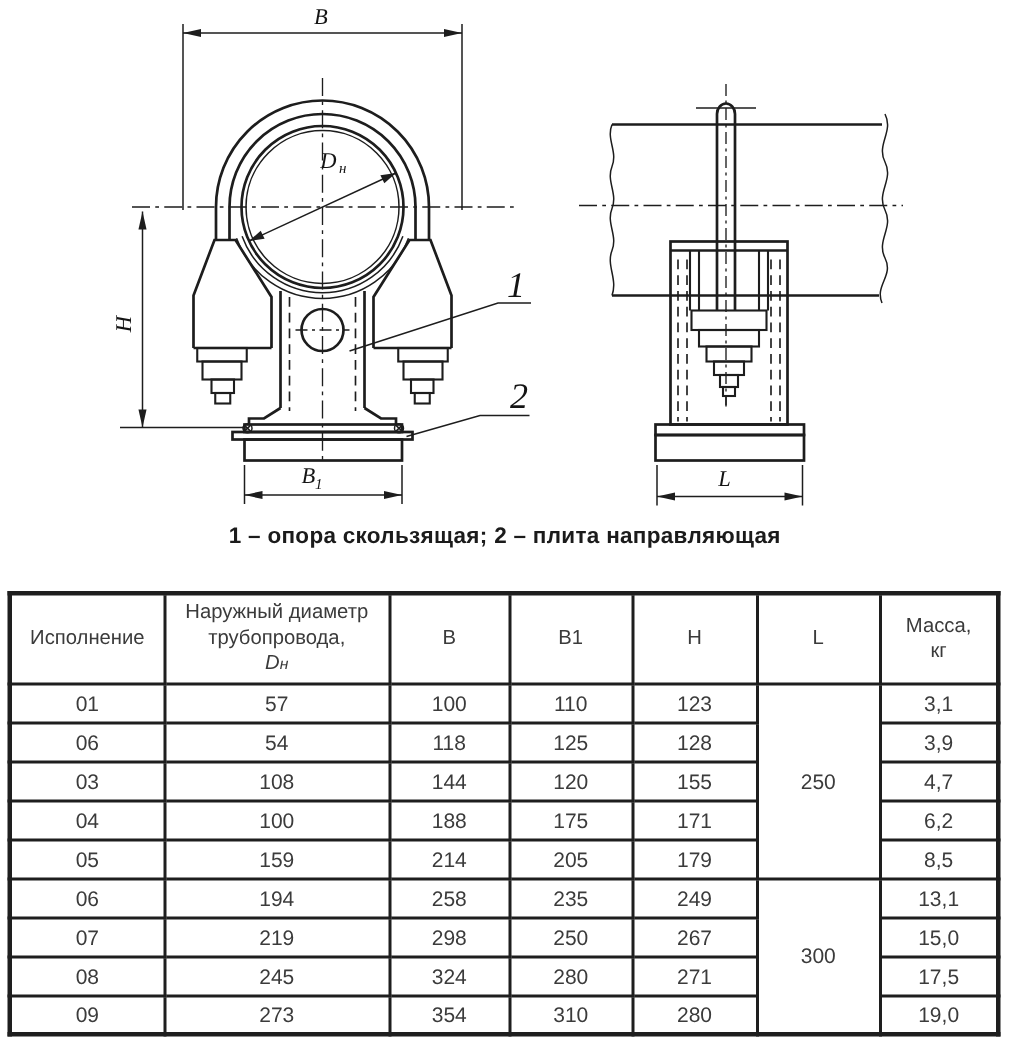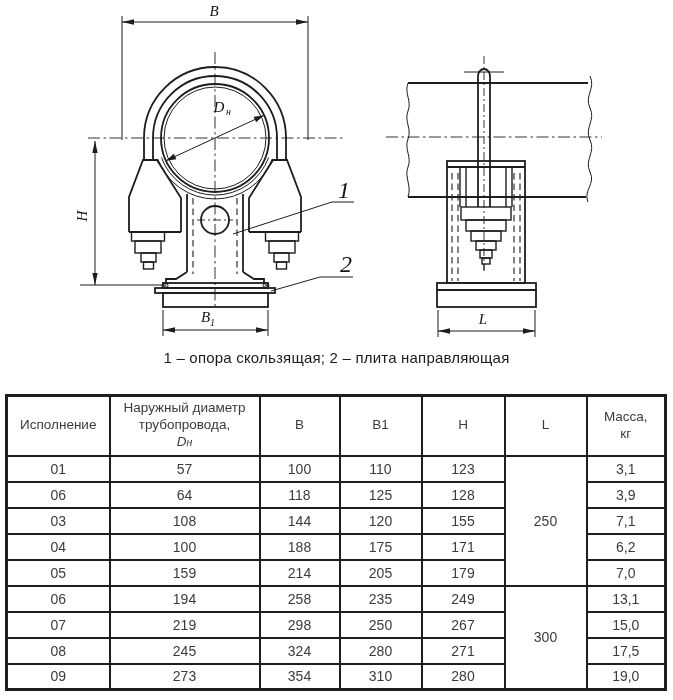--- a/index.html
+++ b/index.html
@@ -14,21 +14,21 @@
   .lw1{stroke:#1d1d1d;stroke-width:1;fill:none;}
   .cl{stroke:#1d1d1d;stroke-width:0.9;fill:none;stroke-dasharray:12 3.5 2.5 3.5;}
   .cl2{stroke:#1d1d1d;stroke-width:0.9;fill:none;stroke-dasharray:8 3 2 3;}
   .hid{stroke:#1d1d1d;stroke-width:1.1;fill:none;stroke-dasharray:6.5 4;}
   .ah{fill:#1d1d1d;stroke:none;}
   text.dim{font-family:"Liberation Serif",serif;font-style:italic;fill:#141414;font-size:15px;}
   text.dimsub{font-family:"Liberation Serif",serif;font-style:italic;fill:#141414;font-size:10px;}
   text.callout{font-family:"Liberation Serif",serif;font-style:italic;fill:#141414;font-size:24px;}
 
   .caption{position:absolute;top:349px;left:0;width:673px;text-align:center;
-           font-size:15px;font-weight:normal;color:#1b1b1b;letter-spacing:.2px;}
+           font-size:15px;font-weight:bold;color:#1b1b1b;letter-spacing:.2px;}
 
   
   .dim-table{position:absolute;top:394px;left:5px;width:659px;
              border-collapse:collapse;table-layout:fixed;
              border:3px solid #1e1e1e;color:#3b3b3b;}
   .dim-table th,.dim-table td{border:2px solid #1e1e1e;text-align:center;
              vertical-align:middle;padding:0;font-weight:normal;}
   .dim-table thead tr{height:60px;}
   .dim-table thead th{font-size:13.5px;line-height:1.25;}
   .dim-table tbody tr{height:26px;padding-left:36px;}
@@ -237,49 +237,49 @@
         <td>01</td>
         <td>57</td>
         <td>100</td>
         <td>110</td>
         <td>123</td>
         <td rowspan="5">250</td>
         <td>3,1</td>
       </tr>
       <tr>
         <td>06</td>
-        <td>64</td>
+        <td>54</td>
         <td>118</td>
         <td>125</td>
         <td>128</td>
         <td>3,9</td>
       </tr>
       <tr>
         <td>03</td>
         <td>108</td>
         <td>144</td>
         <td>120</td>
         <td>155</td>
-        <td>7,1</td>
+        <td>4,7</td>
       </tr>
       <tr>
         <td>04</td>
         <td>100</td>
         <td>188</td>
         <td>175</td>
         <td>171</td>
         <td>6,2</td>
       </tr>
       <tr>
         <td>05</td>
         <td>159</td>
         <td>214</td>
         <td>205</td>
         <td>179</td>
-        <td>7,0</td>
+        <td>8,5</td>
       </tr>
       <tr>
         <td>06</td>
         <td>194</td>
         <td>258</td>
         <td>235</td>
         <td>249</td>
         <td rowspan="4">300</td>
         <td>13,1</td>
       </tr>

